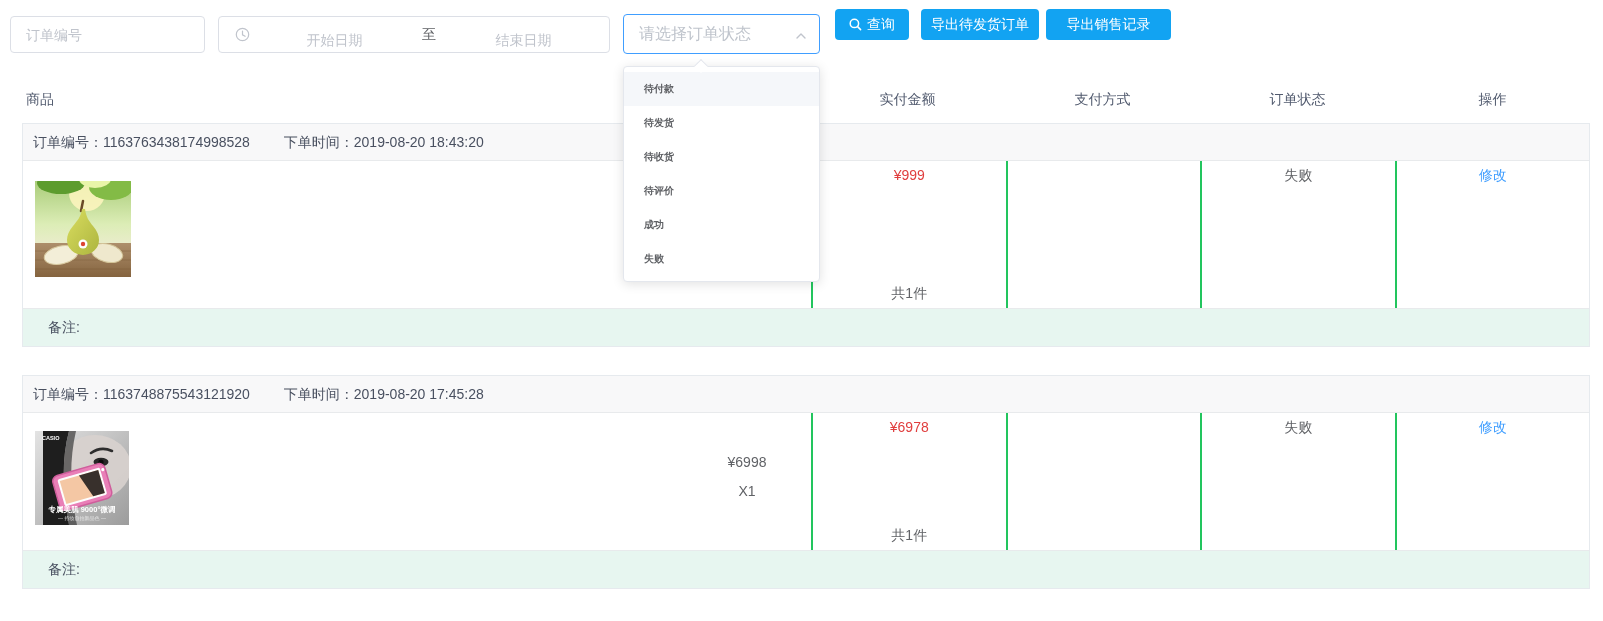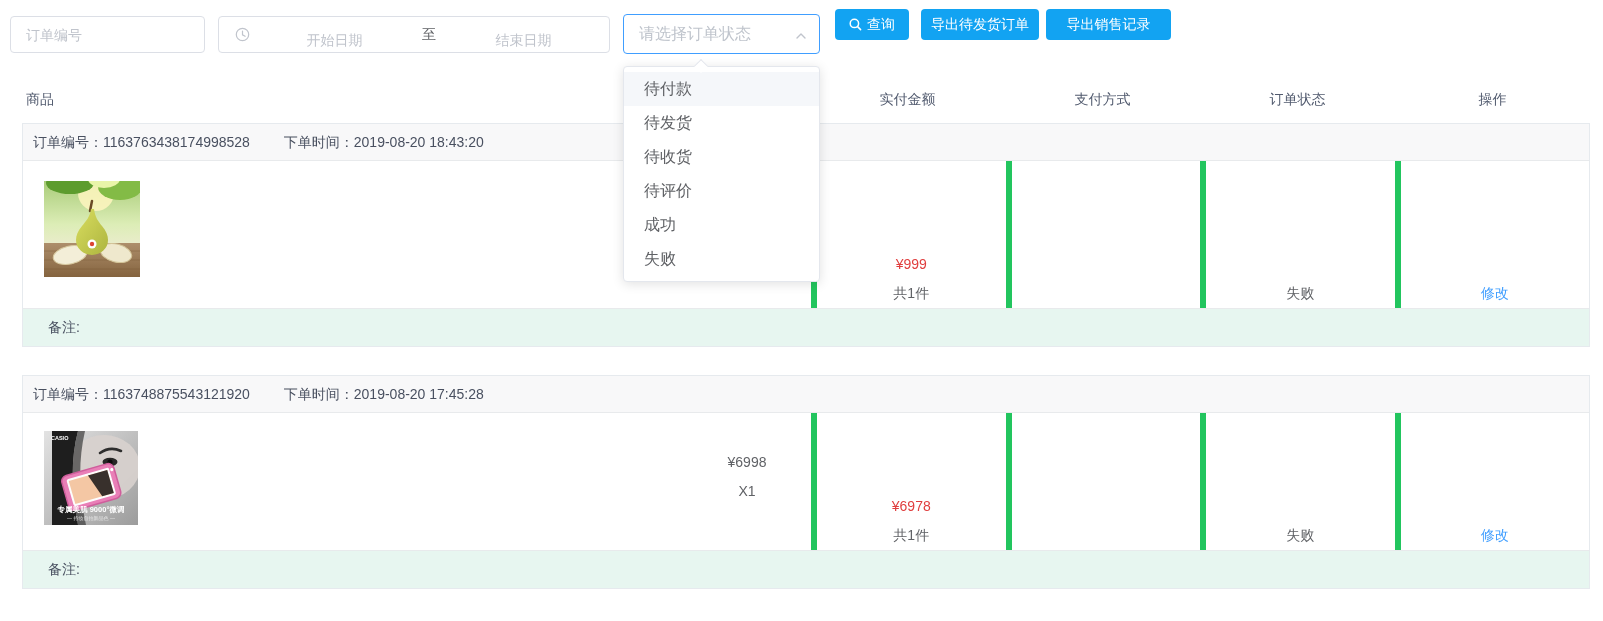--- a/index.html
+++ b/index.html
@@ -21,41 +21,41 @@
   .status-select .chev { position:absolute; right:12px; top:14px; }
 
   .btn { position:absolute; top:9px; height:31px; border:none; border-radius:4px; background:#12a3f2; color:#fff; font-size:14px; font-family:inherit; display:flex; align-items:center; justify-content:center; gap:5px; cursor:pointer; }
   .btn-search { left:835px; width:74px; }
   .btn-exp1 { left:921px; width:118px; }
   .btn-exp2 { left:1046px; width:125px; }
 
   
   .dropdown { position:absolute; left:623px; top:66px; width:197px; background:#fff; border:1px solid #e4e7ed; border-radius:4px; box-shadow:0 2px 12px rgba(0,0,0,0.12); padding:5px 0; z-index:20; }
   .dropdown .arrow { position:absolute; top:-6px; left:72px; width:10px; height:10px; background:#fff; border-left:1px solid #e4e7ed; border-top:1px solid #e4e7ed; transform:rotate(45deg); }
-  .opt { height:34px; line-height:34px; padding-left:20px; font-size:16px; color:#606266; cursor:pointer; }
+  .opt { height:34px; line-height:34px; padding-left:20px; font-size:10px; color:#606266; cursor:pointer;font-weight:bold; }
   .opt.hl { background:#f5f7fa; }
 
   
   .thead { position:absolute; left:22px; top:85px; width:1568px; height:30px; display:flex; align-items:center; color:#515a6e; font-size:14px; }
   .th-product { width:638px; padding-left:4px; }
   .th-spacer { width:150px; }
   .th { width:195px; text-align:center; }
 
   .order-block { position:absolute; left:22px; width:1568px; border:1px solid #e6eaee; background:#fff; }
   .block-1 { top:123px; }
   .block-2 { top:375px; }
   .order-head { height:37px; line-height:36px; background:#f8f8f9; border-bottom:1px solid #e8eaec; padding-left:10px; font-size:14px; color:#495060; }
   .order-head .time { margin-left:30px; }
   .order-row { display:flex; }
   .block-1 .order-row { height:147px; }
   .block-2 .order-row { height:137px; }
   .cell-a { width:788px; position:relative; }
-  .pimg { position:absolute; left:21px; top:20px; }
+  .pimg { position:absolute; left:12px; top:20px; }
   .price-stack { position:absolute; left:658px; width:132px; top:50%; transform:translateY(-58%); text-align:center; line-height:29px; color:#606266; }
-  .cell { width:194.5px; border-left:6px solid #22c55e; display:flex; flex-direction:column; align-items:center; justify-content:flex-end; line-height:29px; }
+  .cell { width:194.5px; border-left:2px solid #22c55e; display:flex; flex-direction:column; align-items:center; justify-content:space-between; line-height:29px; }
   .red { color:#e03e3e; }
   .muted { color:#606266; }
   .link { color:#409eff; cursor:pointer; }
   .remark { height:38px; line-height:37px; background:#e7f6f0; border-top:1px solid #e8eaec; padding-left:25px; font-size:14px; color:#495060; }
 </style>
 </head>
 <body>
 
 <div class="page">
 

